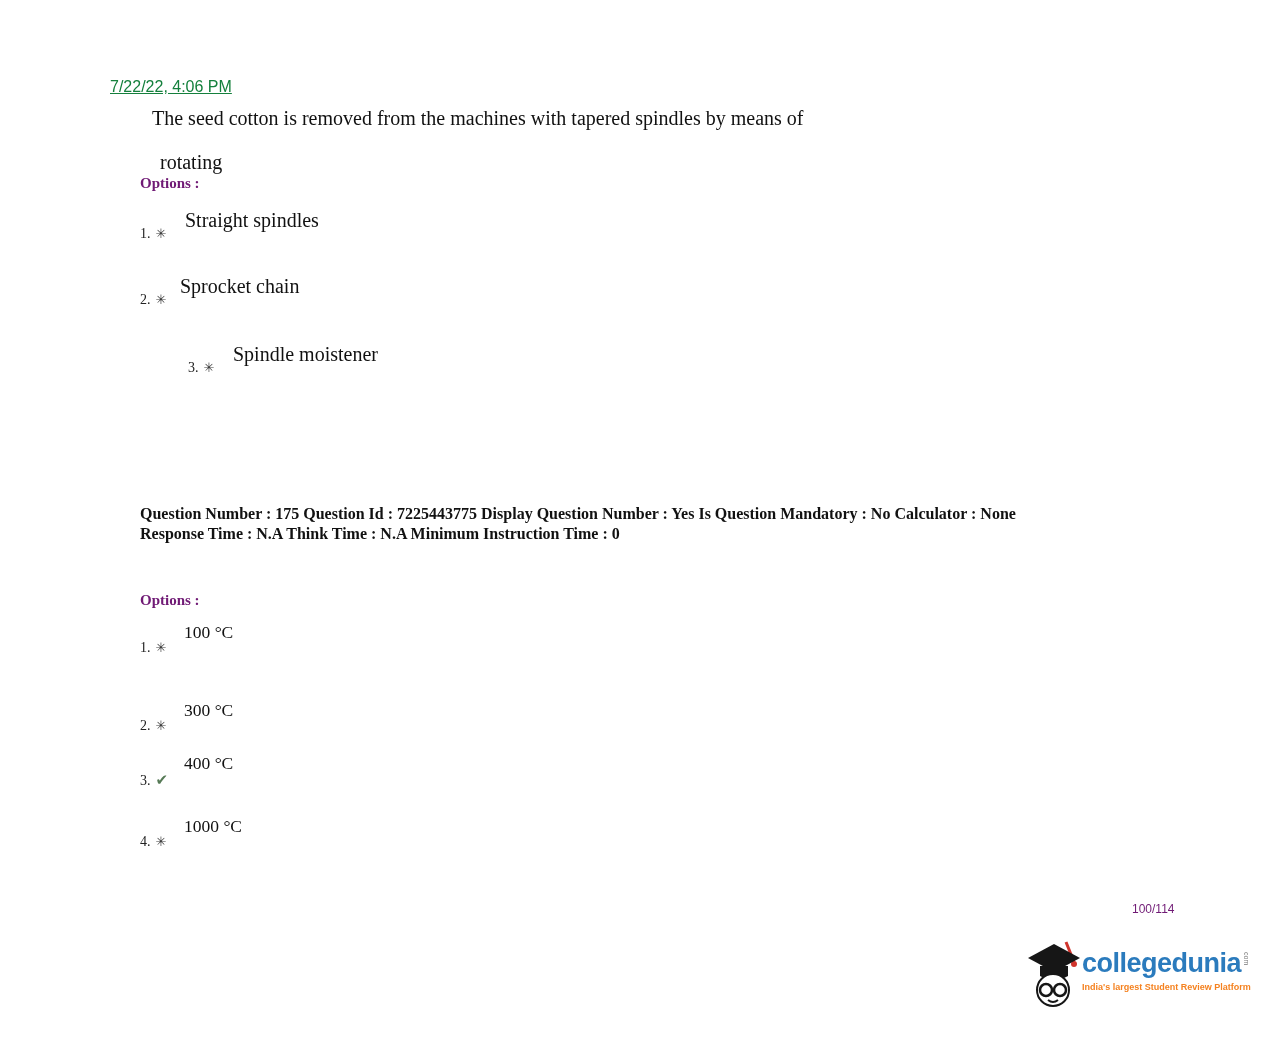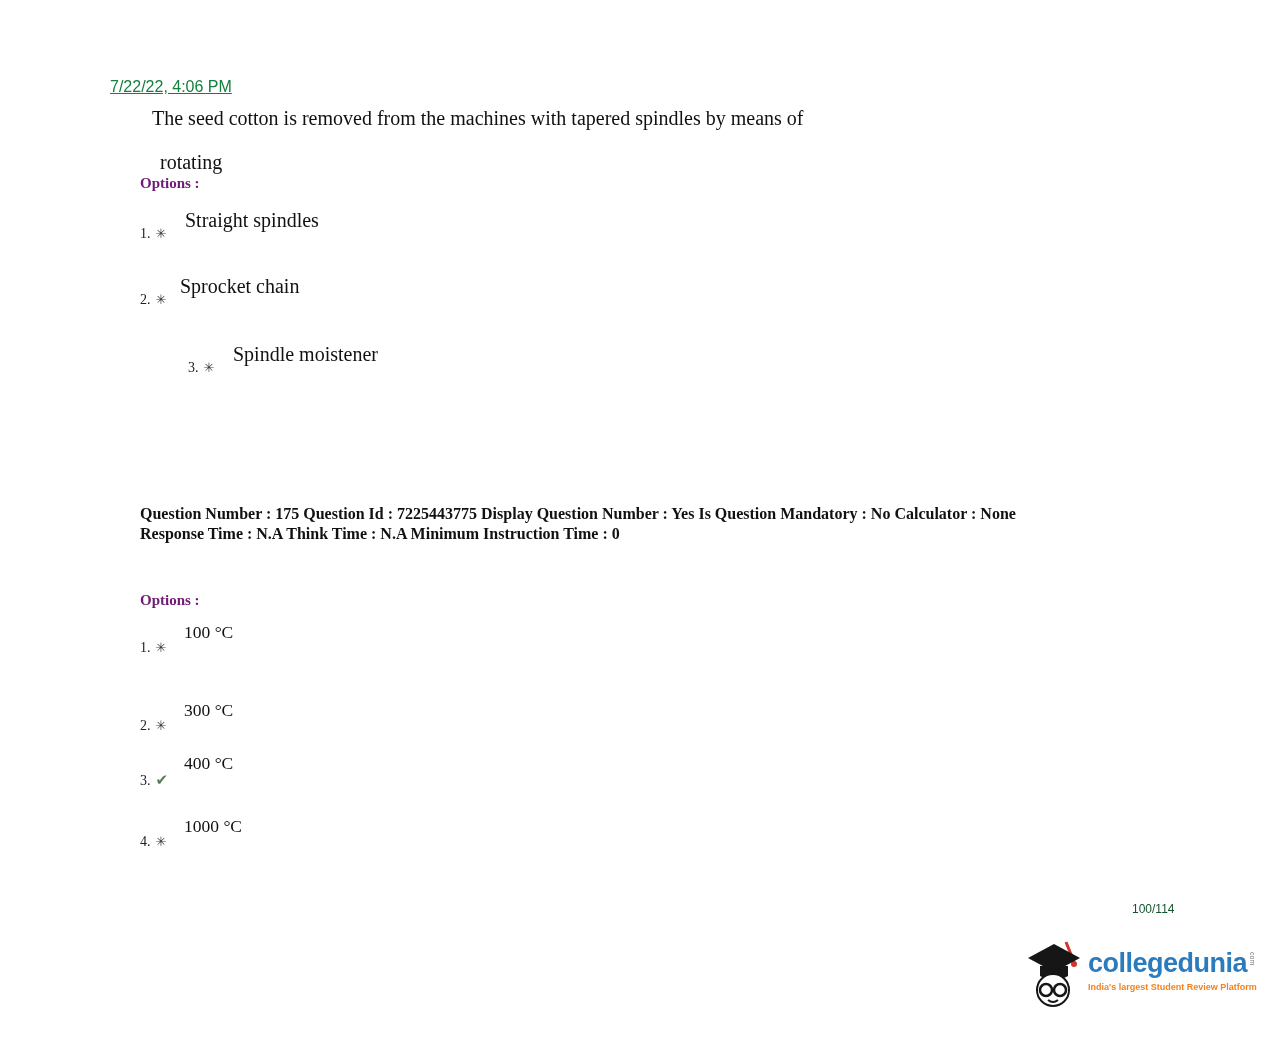--- a/index.html
+++ b/index.html
@@ -43,28 +43,28 @@
   }
   .q2 .opt-label { font-size: 17.5px; left: 44px; }
   .metadata {
     position: absolute; left: 140px; top: 504px;
     width: 960px;
     font-size: 16px; font-weight: bold; line-height: 20px; color: #111;
   }
   .page-num {
     position: absolute; left: 1132px; top: 902px;
     font-family: "Liberation Sans", sans-serif;
-    font-size: 12px; color: #14532d;
+    font-size: 12px; color: #701a75;
   }
   .logo {
     position: absolute; left: 1026px; top: 936px;
     display: flex; align-items: flex-start;
     font-family: "Liberation Sans", sans-serif;
   }
-  .logo-text { margin-left: 6px; padding-top: 14px; }
+  .logo-text { padding-top: 14px; }
   .brand-row { display: flex; align-items: flex-start; }
   .brand-name {
     font-size: 27px; font-weight: bold; letter-spacing: -0.5px;
     color: var(--brand-blue, #2b7bbd); line-height: 1;
   }
   .brand-suffix {
     font-size: 7px; color: #777; margin-left: 2px; margin-top: 2px;
     writing-mode: vertical-rl;
   }
   .brand-tagline {

